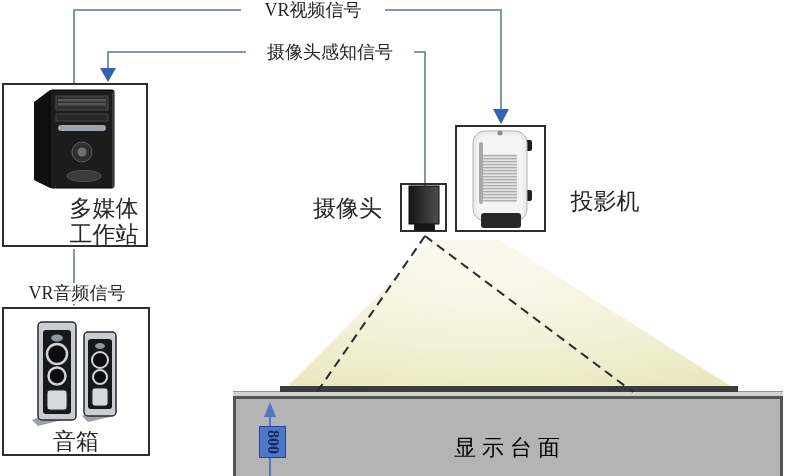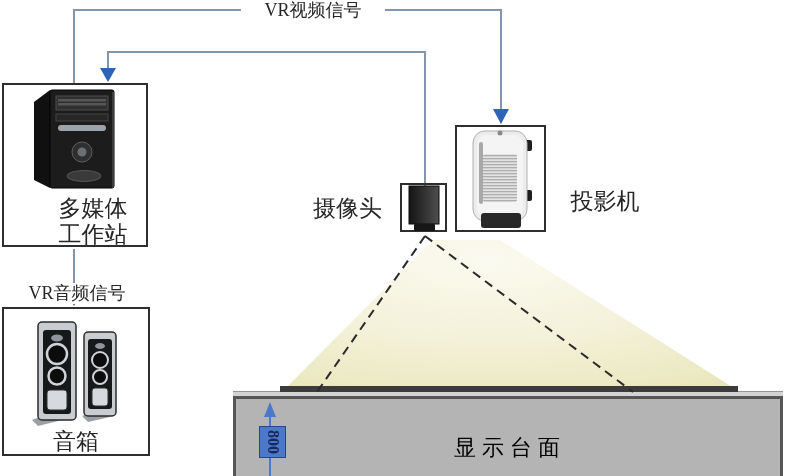--- a/index.html
+++ b/index.html
@@ -188,24 +188,25 @@
         <stop offset="0%" stop-color="#141414"></stop>
         <stop offset="100%" stop-color="#4e4e4e"></stop>
       </linearGradient>
     </defs>
     <rect x="6" y="1" width="30" height="38" fill="url(#camGrad)" stroke="#0a0a0a"></rect>
     <rect x="11" y="39" width="21" height="7" rx="1" fill="#161616"></rect>
   </svg>
 
   <div class="lbl signal-lbl" style="left:241px; top:0px; width:138px;">VR视频信号</div>
 
+  <div class="lbl signal-lbl" style="left:246px; top:42px; width:162px;">摄像头感知信号</div>
 
   <div class="lbl signal-lbl" style="left:8px; top:283px; width:132px;text-align:center;">VR音频信号</div>
 
-  <div class="lbl node-lbl" style="left:6px; top:196px; width:174px;">
+  <div class="lbl node-lbl" style="left:17px; top:196px; width:174px;">
     <div>多媒体</div>
     <div>工作站</div>
   </div>
 
   <div class="lbl node-lbl" style="left:292px; top:196px; width:90px;text-align:right;">摄像头</div>
 
   <div class="lbl node-lbl" style="left:560px; top:189px; width:90px;">投影机</div>
 
   <div class="lbl node-lbl" style="left:2px; top:429px; width:148px;">音箱</div>
 

